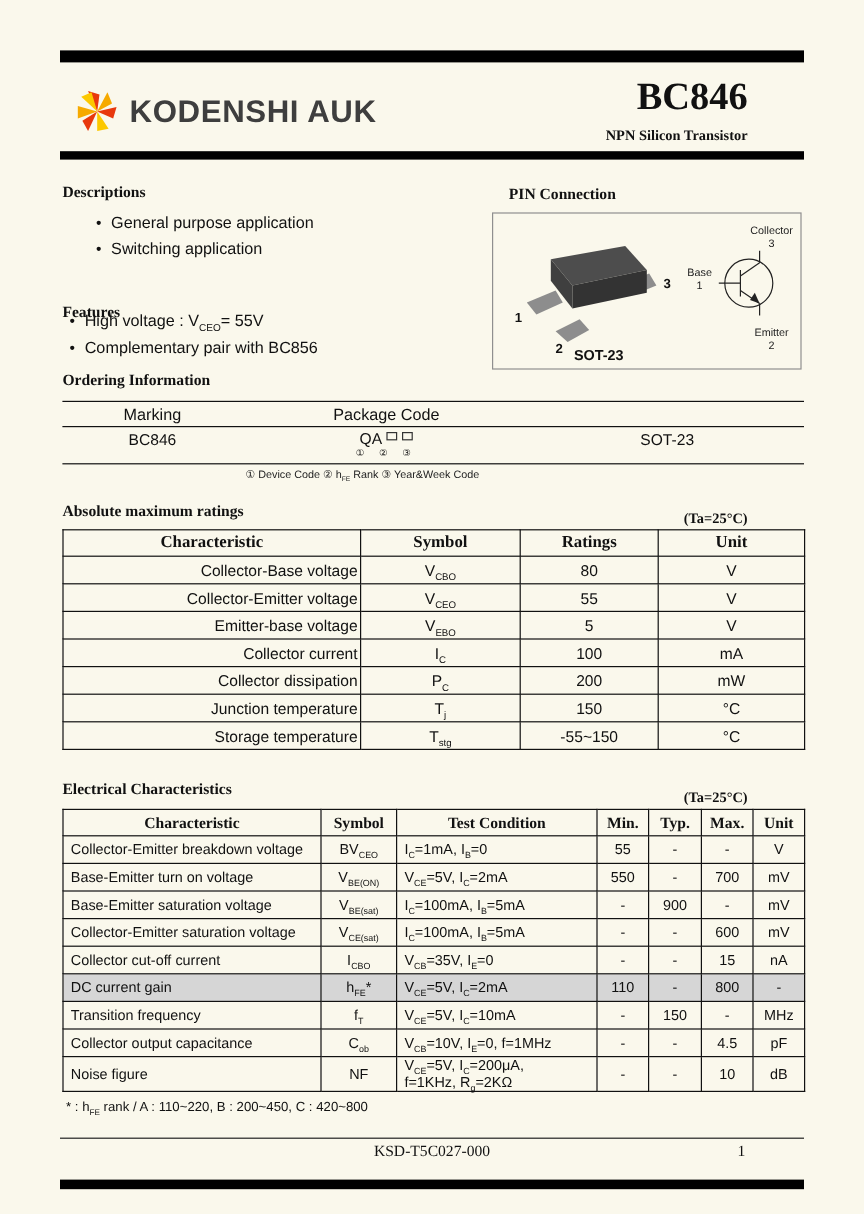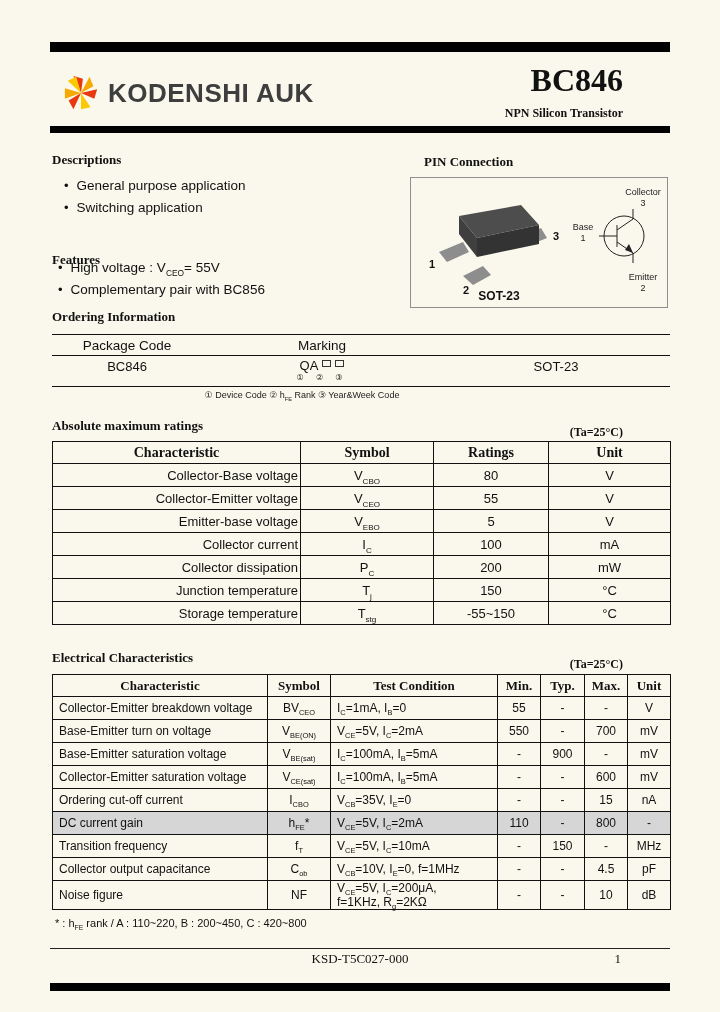--- a/index.html
+++ b/index.html
@@ -26,21 +26,21 @@
   .h-feat { left:52px; top:252px; }
   .h-ord  { left:52px; top:309px; }
   .h-abs  { left:52px; top:418px; }
   .h-elec { left:52px; top:650px; }
 
   .ta-note { position:absolute; right:52px; font-family:"Liberation Serif", serif;
              font-weight:bold; font-size:12px; }
   .ta-abs { top:425px; } .ta-elec { top:657px; }
 
   .bullets { position:absolute; font-size:13.5px; }
-  .b-desc { left:64px; top:178px; } .b-feat { left:58px; top:260px; }
+  .b-desc { left:80px; top:178px; } .b-feat { left:58px; top:260px; }
   .bullets .li { display:flex; gap:8px; margin-bottom:7px; line-height:15px; }
   .dot::before { content:"\2022"; font-size:13px; }
   sub { font-size:0.62em; line-height:0; }
 
   
   .pin-box { position:absolute; left:410px; top:177px; width:258px; height:131px;
              border:1px solid #8f8f8f; background:#faf8ec; }
   .pin-svg { position:absolute; left:0; top:0; }
   .pin-svg .pnum  { font:bold 11px "Liberation Sans", sans-serif; fill:#111; }
   .pin-svg .plab  { font:9px "Liberation Sans", sans-serif; fill:#222; }
@@ -167,22 +167,22 @@
       </div>
     <div class="li">
         <span class="dot"></span>
         <span>Complementary pair with BC856</span>
       </div>
   </div>
 
   <div class="heading h-ord">Ordering Information</div>
   <div class="ord-block">
     <div class="ord-grid ord-head">
+      <div>Marking</div>
       <div>Package Code</div>
-      <div>Marking</div>
     </div>
     <div class="ord-grid ord-data">
       <div>BC846</div>
       <div>
         <div class="marking-line"><span>QA</span><span class="mbox"></span><span class="mbox"></span></div>
         <div class="marking-digits">① ② ③</div>
       </div>
       <div>SOT-23</div>
     </div>
     <div class="ord-note">① Device Code ② h<sub>FE</sub> Rank ③ Year&amp;Week Code</div>
@@ -305,21 +305,21 @@
       <tr>
           <td class="char">Collector-Emitter saturation voltage</td>
           <td>V<sub>CE(sat)</sub></td>
           <td class="cond">I<sub>C</sub>=100mA, I<sub>B</sub>=5mA</td>
           <td>-</td>
           <td>-</td>
           <td>600</td>
           <td>mV</td>
         </tr>
       <tr>
-          <td class="char">Ordering cut-off current</td>
+          <td class="char">Collector cut-off current</td>
           <td>I<sub>CBO</sub></td>
           <td class="cond">V<sub>CB</sub>=35V, I<sub>E</sub>=0</td>
           <td>-</td>
           <td>-</td>
           <td>15</td>
           <td>nA</td>
         </tr>
       <tr class="row-highlight">
           <td class="char">DC current gain</td>
           <td>h<sub>FE</sub>*</td>

